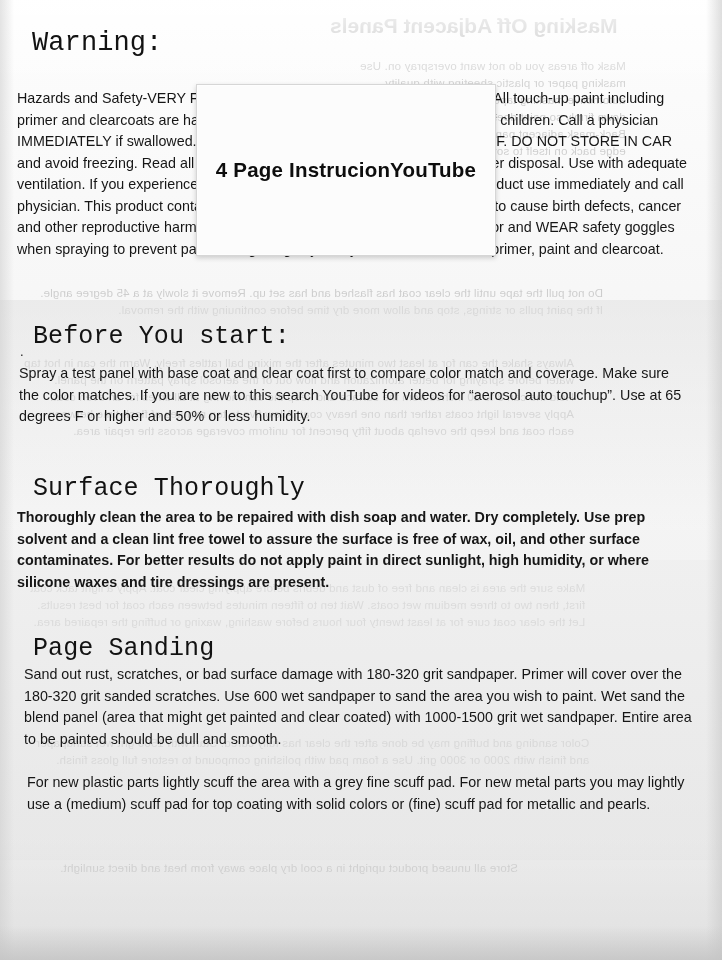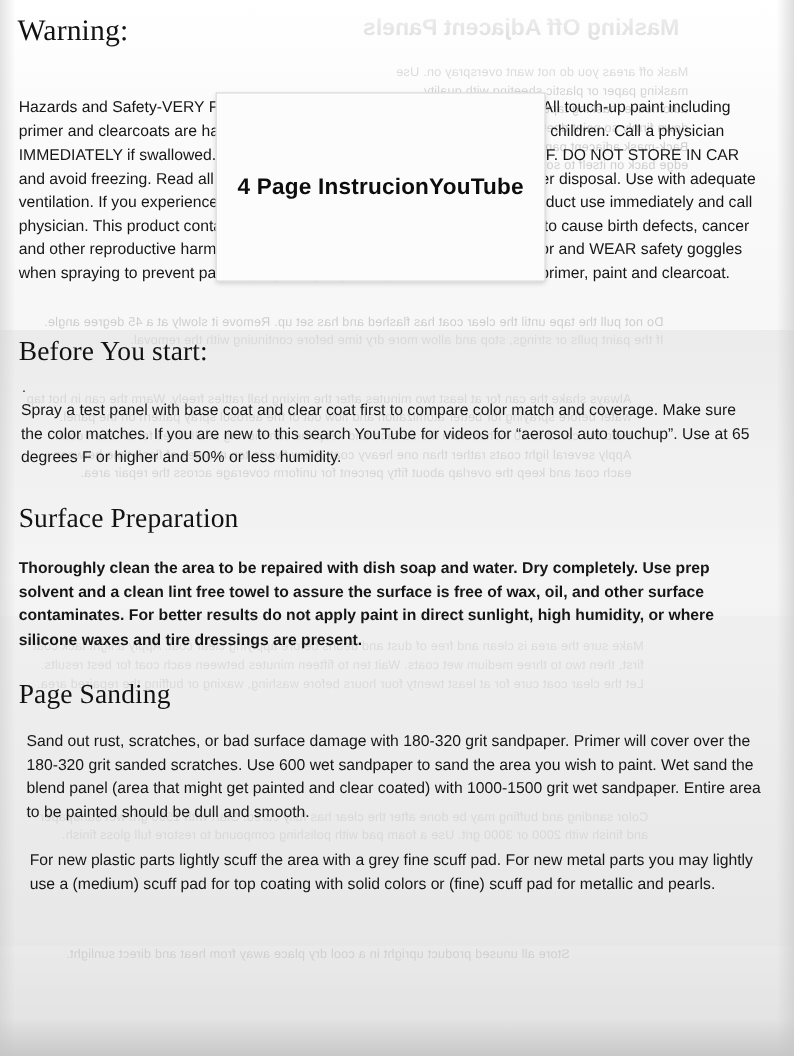--- a/index.html
+++ b/index.html
@@ -91,24 +91,24 @@
   #bleed-block-e { top: 735px; left: 36px; }
   #bleed-block-f { top: 860px; left: 60px; }
 
   
   .content {
     position: absolute;
     top: 0; left: 0;
     width: 722px;
   }
   h1.sec {
-    font-family: Liberation Serif, serif;
+    font-family: Liberation Mono, monospace;
     font-weight: 400;
     color: #121212;
-    margin: 0;
+    margin: 16px;
     letter-spacing: 0.1px;
   }
   p.body {
     font-family: "Liberation Sans", sans-serif;
     color: #161616;
     margin: 0;
     font-size: 14.3px;
     line-height: 21.5px;
   }
 
@@ -249,21 +249,21 @@
 
   <div class="content">
 
     <h1 id="warning-heading" class="sec">Warning:</h1>
     <p id="warning-body" class="body">Hazards and Safety-VERY FLAMMABLE. Keep away from heat and flame. All touch-up paint including primer and clearcoats are harmful or fatal if swallowed. Keep out of reach of children. Call a physician IMMEDIATELY if swallowed. Store in a cool dry place between 50F and 120F. DO NOT STORE IN CAR and avoid freezing. Read all can labels and follow local regulations for proper disposal. Use with adequate ventilation. If you experience eye watering, headaches or dizziness stop product use immediately and call physician. This product contains chemicals known to the State of California to cause birth defects, cancer and other reproductive harm. Wear a NIOSH approved active paint respirator and WEAR safety goggles when spraying to prevent paint from getting in your eyes. This includes the primer, paint and clearcoat.</p>
 
     <h1 id="before-heading" class="sec">Before You start:</h1>
     <div id="before-dot">.</div>
     <p id="before-body" class="body">Spray a test panel with base coat and clear coat first to compare color match and coverage. Make sure the color matches.  If you are new to this search YouTube for videos for “aerosol auto touchup”.  Use at 65 degrees F or higher and 50% or less humidity.</p>
 
-    <h1 id="surface-heading" class="sec">Surface Preparation</h1>
+    <h1 id="surface-heading" class="sec">Surface Thoroughly</h1>
     <p id="surface-body" class="body">Thoroughly clean the area to be repaired with dish soap and water.  Dry completely. Use prep solvent and a clean lint free towel to assure the surface is free of wax, oil, and other surface contaminates. For better results do not apply paint in direct sunlight, high humidity, or where silicone waxes and tire dressings are present.</p>
 
     <h1 id="sanding-heading" class="sec">Page Sanding</h1>
     <p id="sanding-body-1" class="body">Sand out rust, scratches, or bad surface damage with 180-320 grit sandpaper. Primer will cover over the 180-320 grit sanded scratches. Use 600 wet sandpaper to sand the area you wish to paint. Wet sand the blend panel (area that might get painted and clear coated) with 1000-1500 grit wet sandpaper. Entire area to be painted should be dull and smooth.</p>
     <p id="sanding-body-2" class="body">For new plastic parts lightly scuff the area with a grey fine scuff pad. For new metal parts you may lightly use a (medium) scuff pad for top coating with solid colors or (fine) scuff pad for metallic and pearls.</p>
 
   </div>
 
   <div id="label-card">
     <div class="ln">4 Page Instrucion</div>

